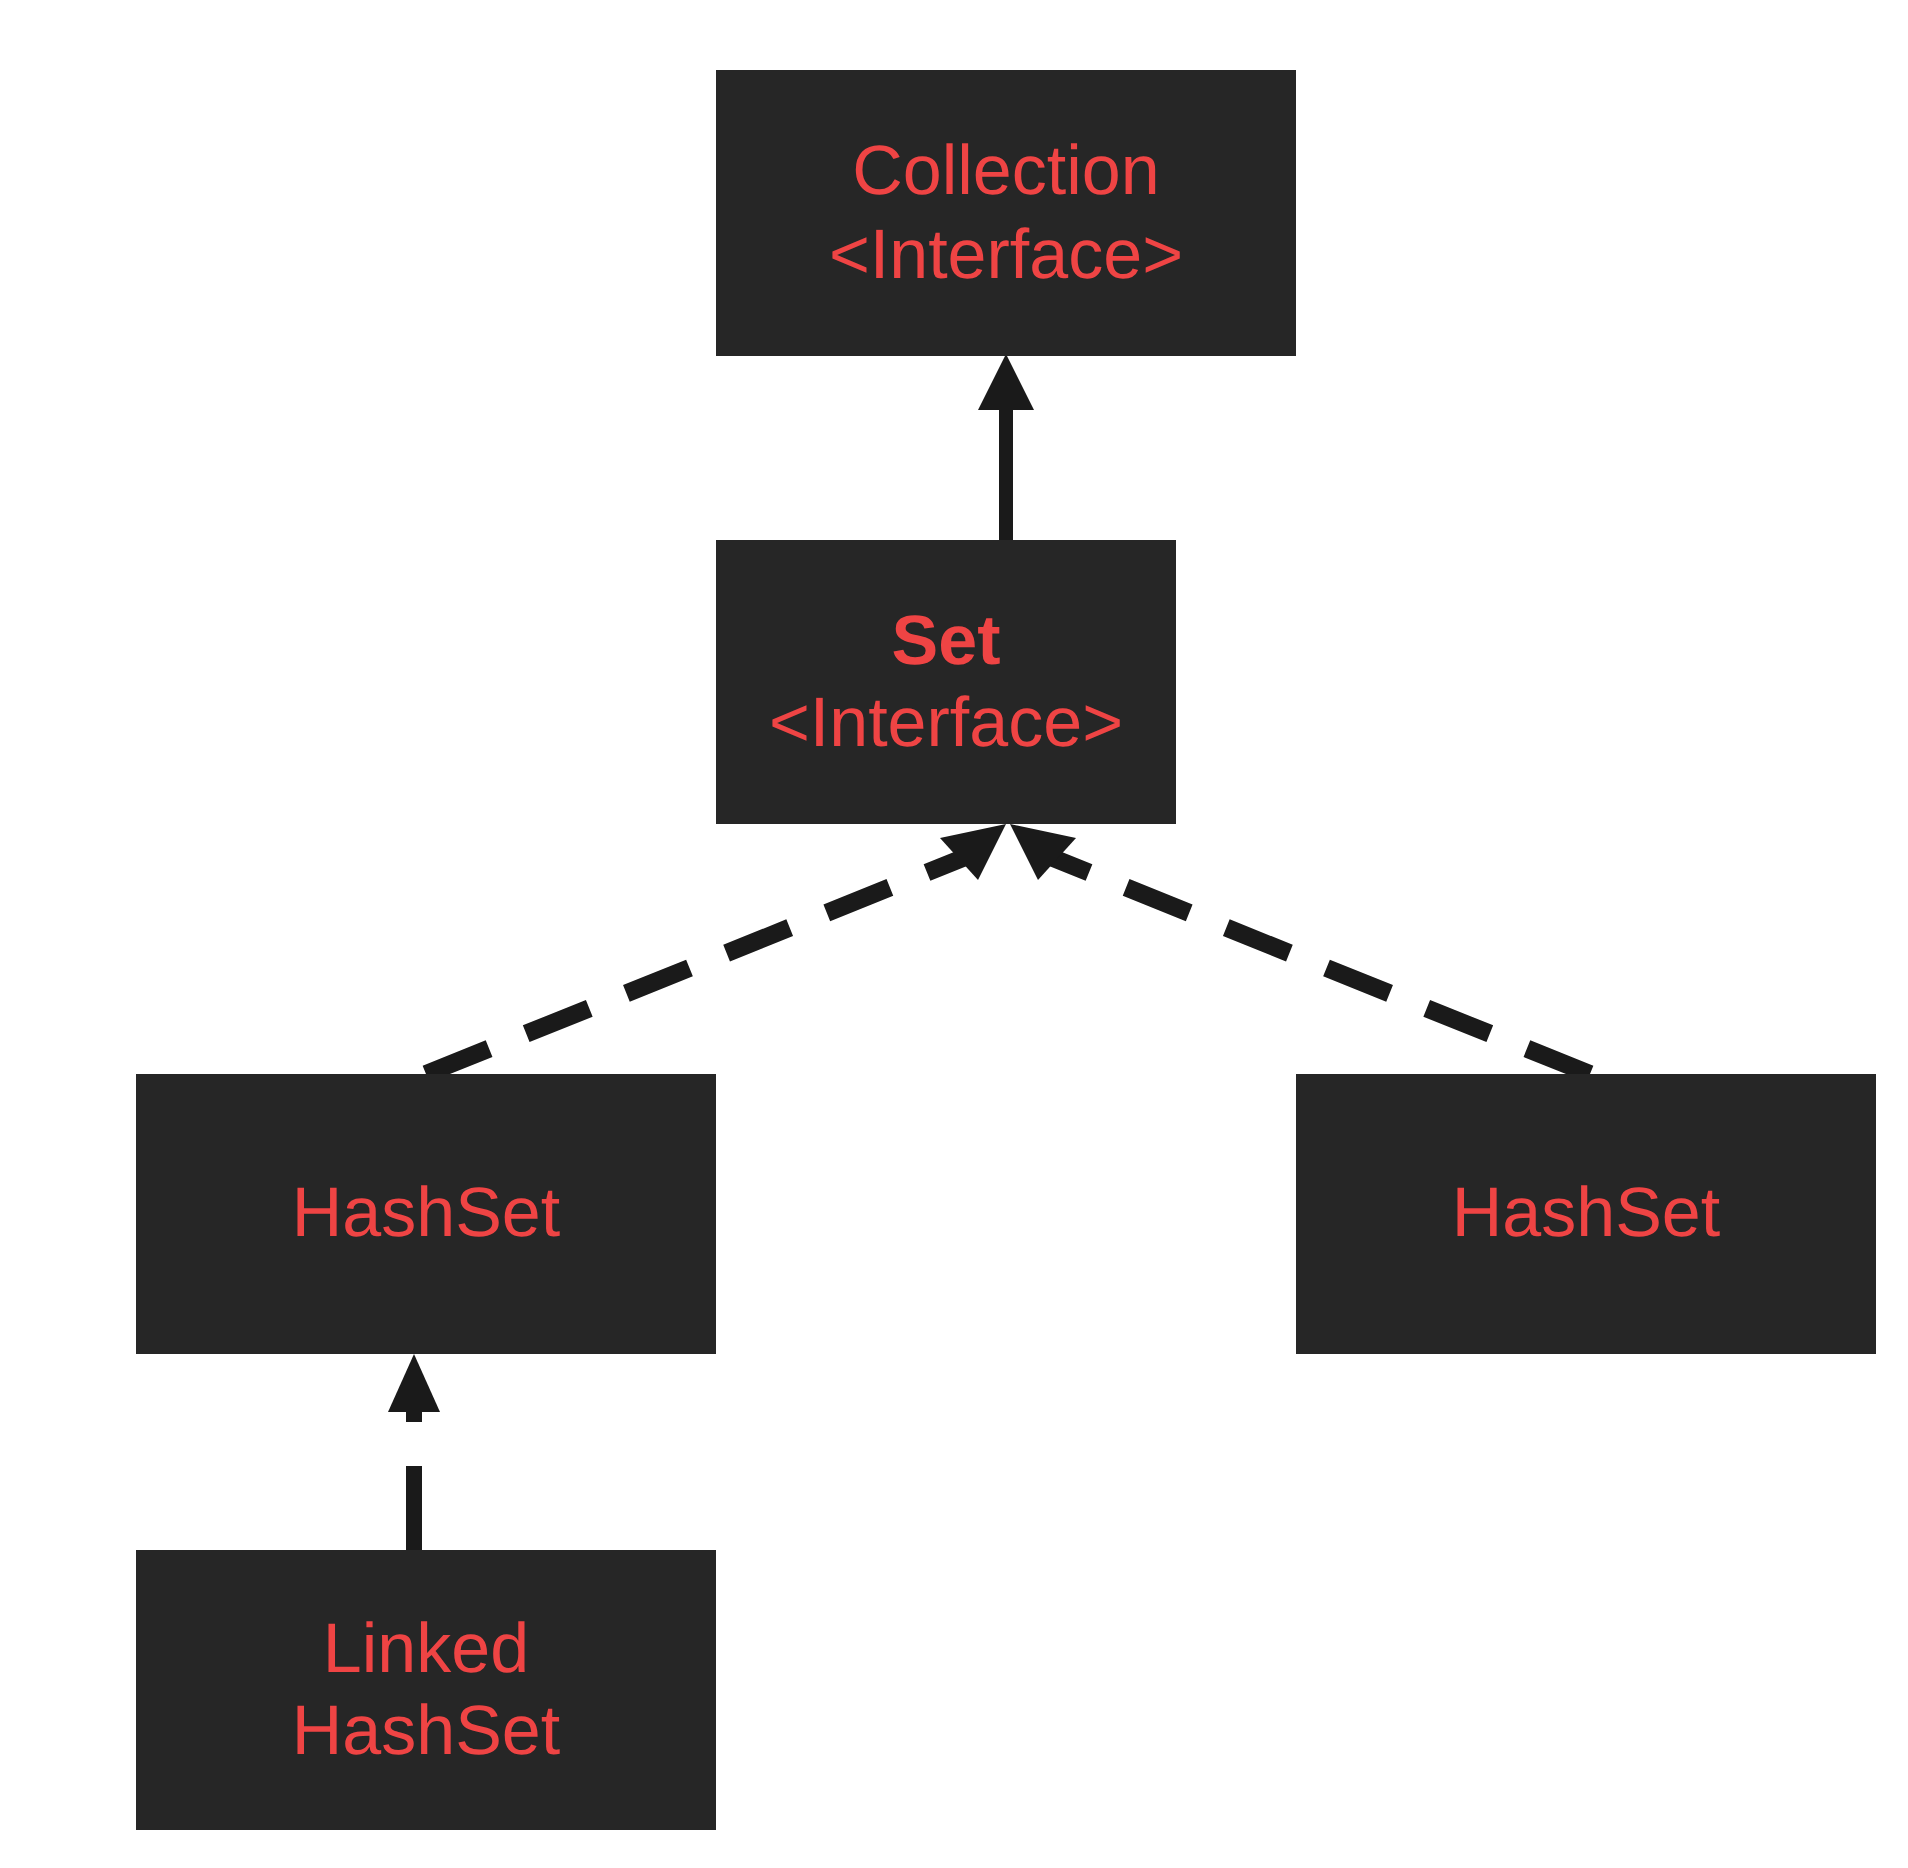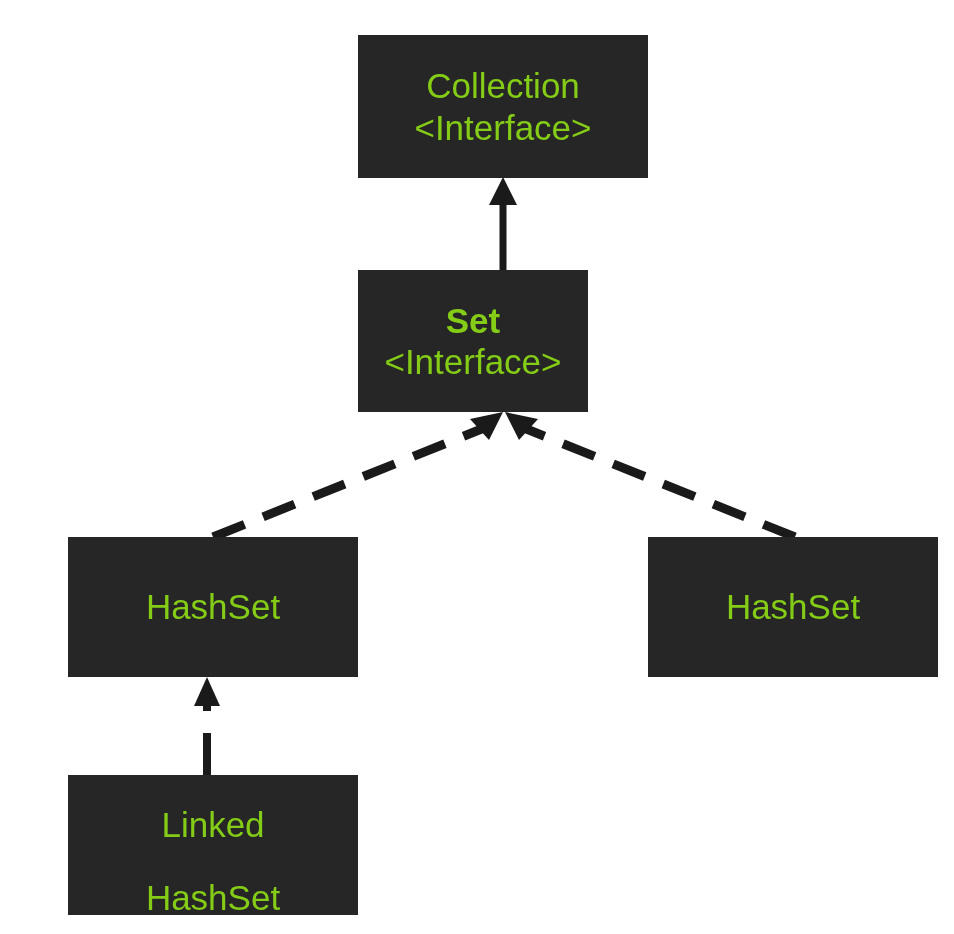--- a/index.html
+++ b/index.html
@@ -33,41 +33,41 @@
     display: flex;
     flex-direction: column;
     align-items: center;
     justify-content: center;
     box-sizing: border-box;
     color: #ffffff;
     text-align: center;
   }
   .node-line {
     display: block;
-    color: #84cc16;
+    color: #ef4444;
     font-weight: 400;
     line-height: 1.18;
     white-space: pre;
   }
   .node-line.is-bold {
     font-weight: 700;
   }
   
   #box-collection { left: 358px; top: 35px;  width: 290px; height: 143px; }
   #box-set        { left: 358px; top: 270px; width: 230px; height: 142px; }
   #box-hashset-left  { left: 68px;  top: 537px; width: 290px; height: 140px; }
   #box-hashset-right { left: 648px; top: 537px; width: 290px; height: 140px; }
   #box-linkedhashset { left: 68px;  top: 775px; width: 290px; height: 140px; }
 
   
   #box-collection .node-line { font-size: 35px; }
   #box-set .node-line        { font-size: 35px; }
   #box-hashset-left .node-line,
   #box-hashset-right .node-line { font-size: 35px; }
-  #box-linkedhashset .node-line { font-size: 35px; margin-top: 32px; }
+  #box-linkedhashset .node-line { font-size: 35px; }
 </style>
 </head>
 <body>
 
 <div id="diagram-canvas">
 
   <svg id="connector-layer" viewBox="0 0 954 934" width="954" height="934" xmlns="http://www.w3.org/2000/svg">
 
     <g>
       <line x1="503" y1="270" x2="503" y2="196" stroke="#1a1a1a" stroke-width="7"></line>

